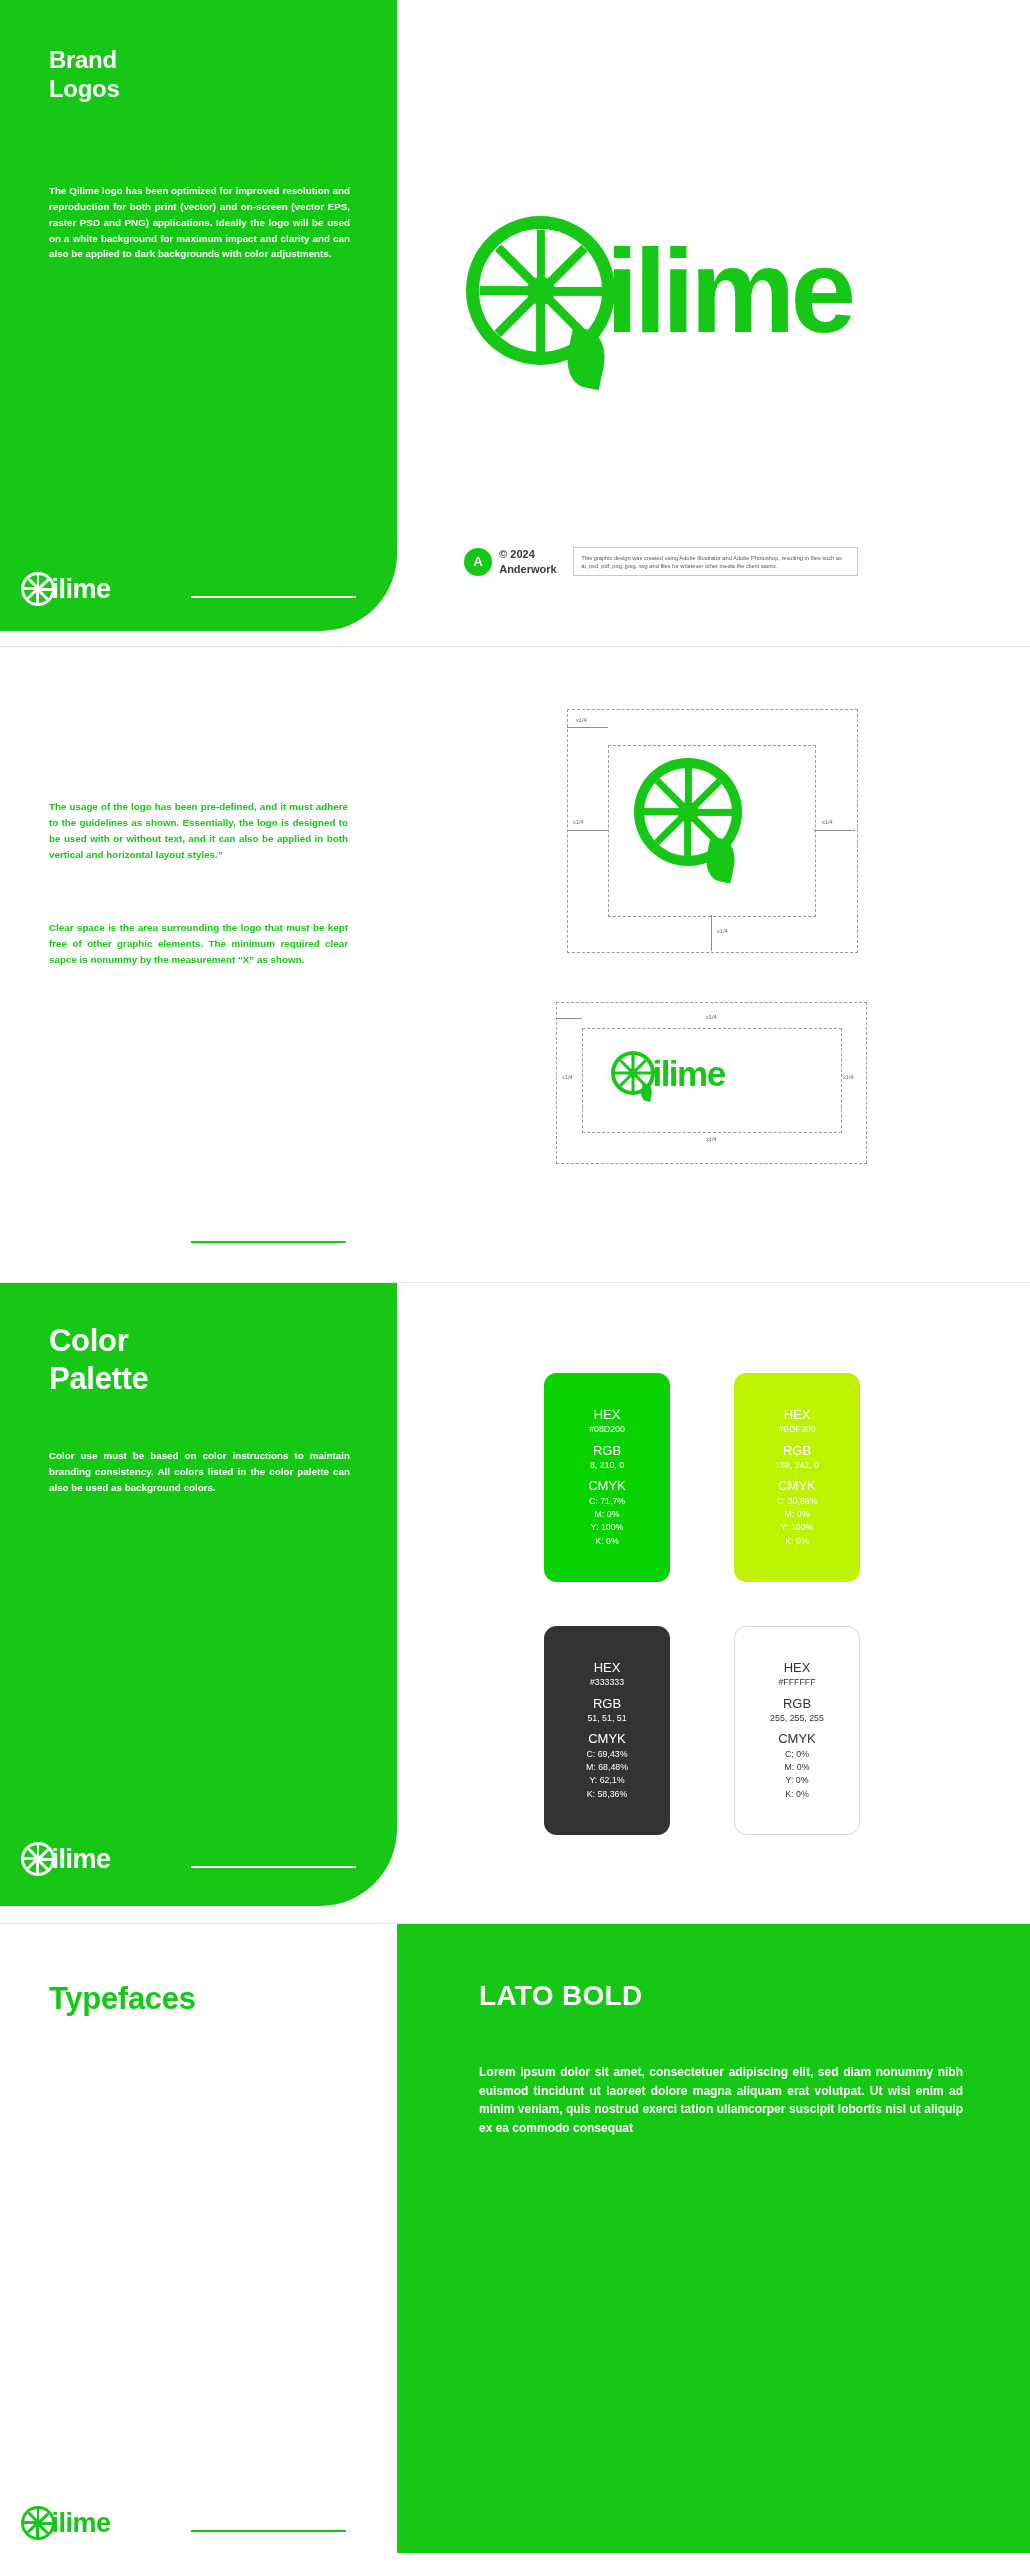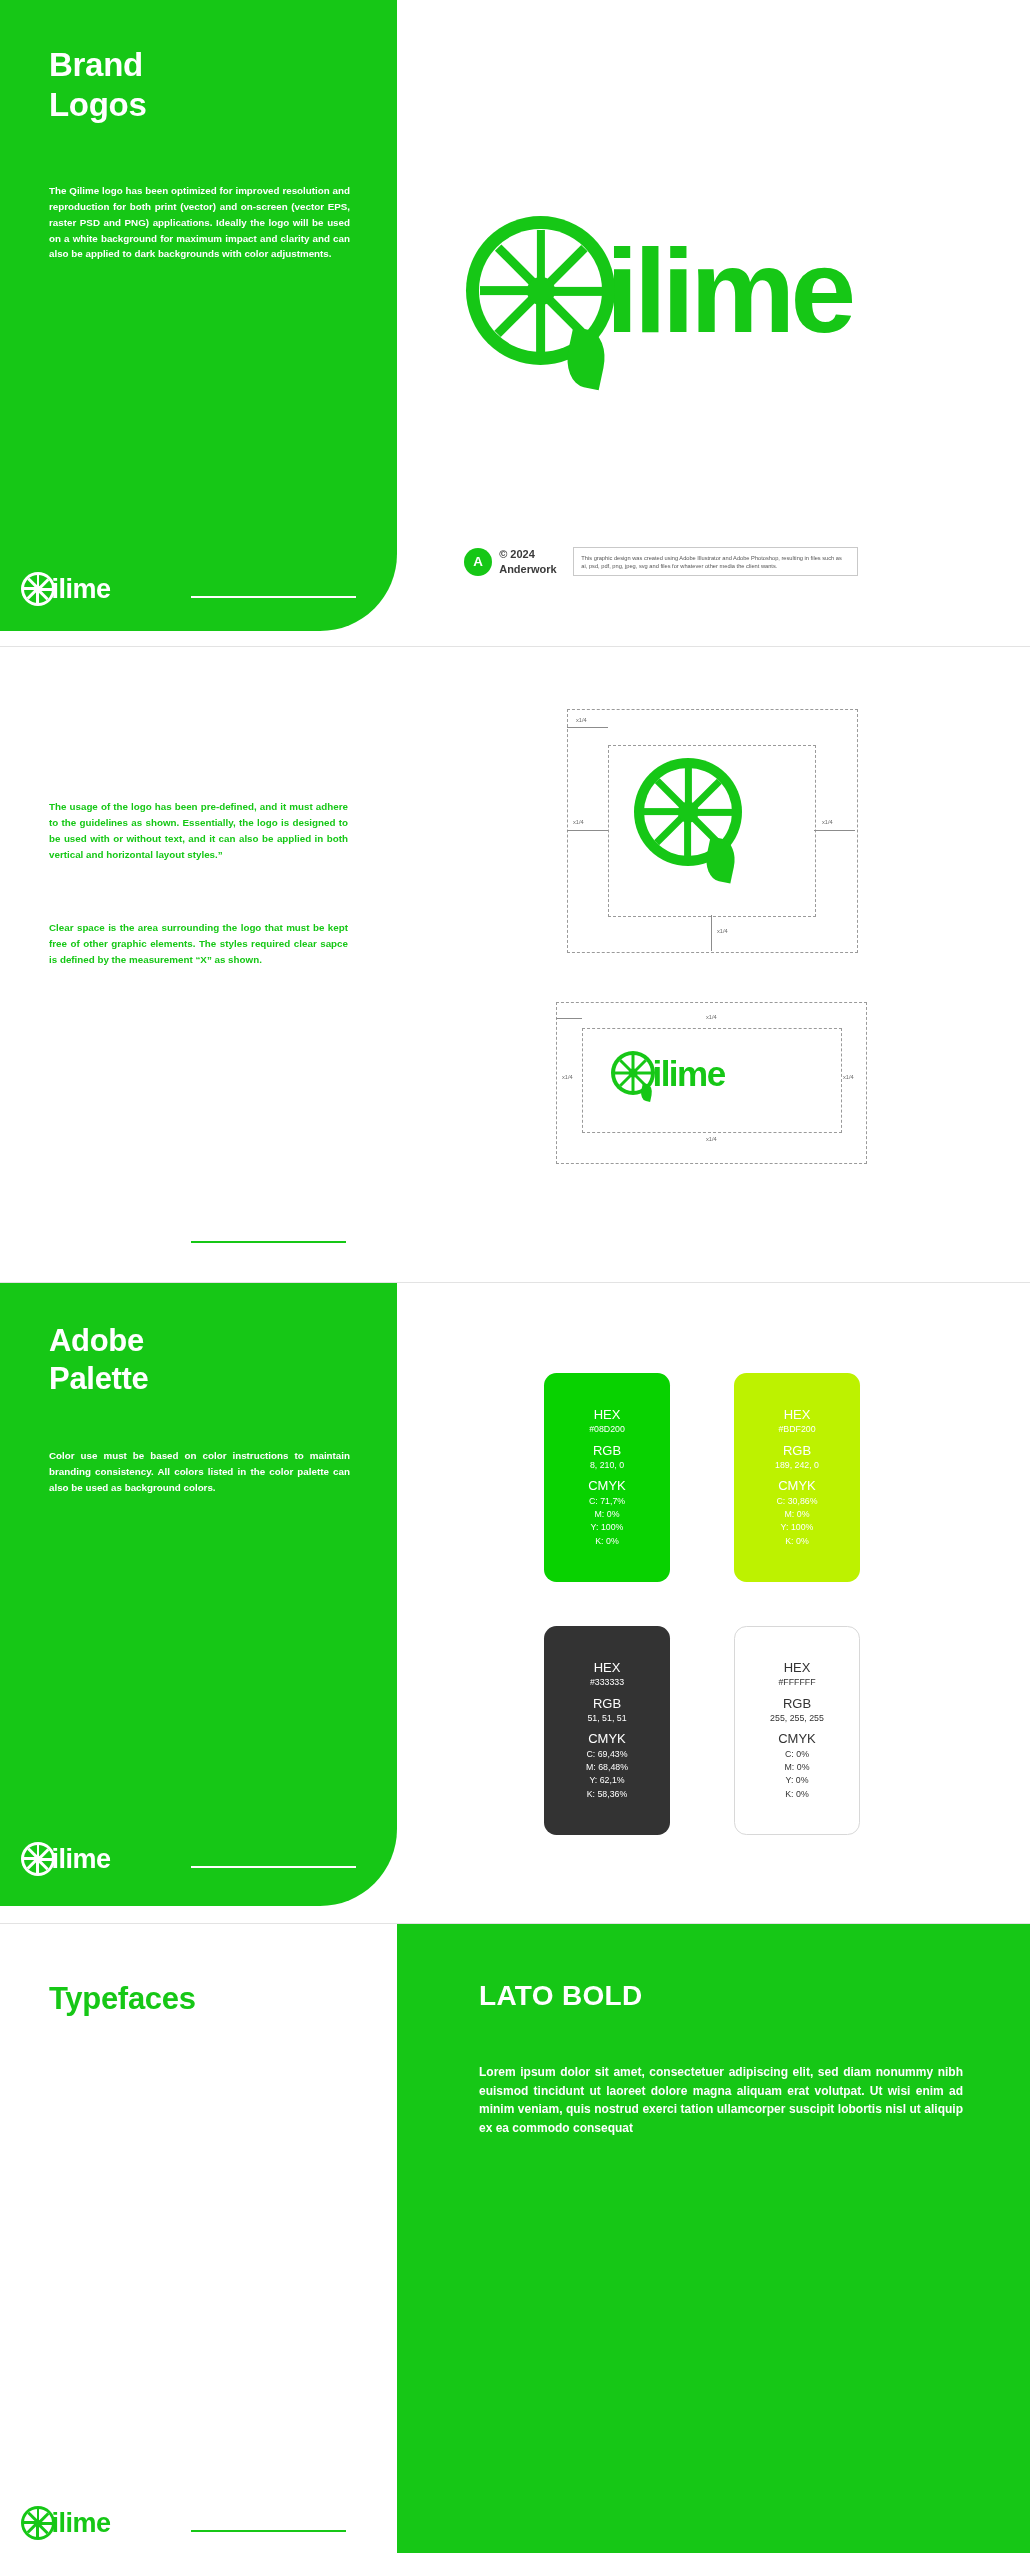--- a/index.html
+++ b/index.html
@@ -36,21 +36,21 @@
   .panel-title {
     position: absolute;
     left: 49px;
     color: #ffffff;
     font-weight: bold;
     letter-spacing: -0.3px;
     line-height: 1.22;
   }
   #sec1 .panel-title {
     top: 45px;
-    font-size: 33px;
+    font-size: 24px;
     width: 216px;
   }
   .panel-body {
     position: absolute;
     left: 49px;
     color: #ffffff;
     font-size: 9.8px;
     font-weight: bold;
     line-height: 1.62;
     text-align: justify;
@@ -368,21 +368,21 @@
       </div>
     </div>
     <div class="wordmark">ilime</div>
   </div>
   <div class="footer-rule"></div>
   <div class="sec-divider" style="top:646px;"></div>
 </div>
 
 <div class="page" id="sec2">
   <div class="para-green p1">The usage of the logo has been pre-defined, and it must adhere to the guidelines as shown. Essentially, the logo is designed to be used with or without text, and it can also be applied in both vertical and horizontal layout styles.”</div>
-  <div class="para-green p2">Clear space is the area surrounding the logo that must be kept free of other graphic elements. The styles required clear sapce is defined by the measurement “X” as shown.</div>
+  <div class="para-green p2">Clear space is the area surrounding the logo that must be kept free of other graphic elements. The minimum required clear sapce is nonummy by the measurement “X” as shown.</div>
 
   <div class="diagram" id="d1-frame"></div>
   <div id="d1-inner"></div>
   <div id="d1-logo">
     <div id="d1-wheel">
       <div class="lime" style="width:108px;height:108px;">
         <div class="inner"></div>
         <div class="seg" style="width:6.7px;height:44px;transform:rotate(0deg) translate(-3.1px,-44px);"></div>
         <div class="seg" style="width:6.7px;height:44px;transform:rotate(45deg) translate(-3.1px,-44px);"></div>
         <div class="seg" style="width:6.7px;height:44px;transform:rotate(90deg) translate(-3.1px,-44px);"></div>
@@ -430,21 +430,21 @@
   <div class="dim-label" style="left:562px; top:427px;">x1/4</div>
   <div class="dim-label" style="left:843px; top:427px;">x1/4</div>
   <div class="dim-label" style="left:706px; top:489px;">x1/4</div>
 
   <div id="sec2-rule"></div>
   <div class="sec-divider" style="top:635px;"></div>
 </div>
 
 <div class="page" id="sec3">
   <div class="green-panel"></div>
-  <div class="panel-title" style="white-space:pre-line;">Adobe
+  <div class="panel-title" style="white-space:pre-line;">Color
 Palette</div>
   <div class="panel-body">Color use must be based on color instructions to maintain branding consistency. All colors listed in the color palette can also be used as background colors.</div>
 
   <div class="swatch" id="sw1">
     <div class="k">HEX</div>
     <div class="v">#08D200</div>
     <div class="k">RGB</div>
     <div class="v">8, 210, 0</div>
     <div class="k">CMYK</div>
     <div class="line">C: 71,7%</div>

